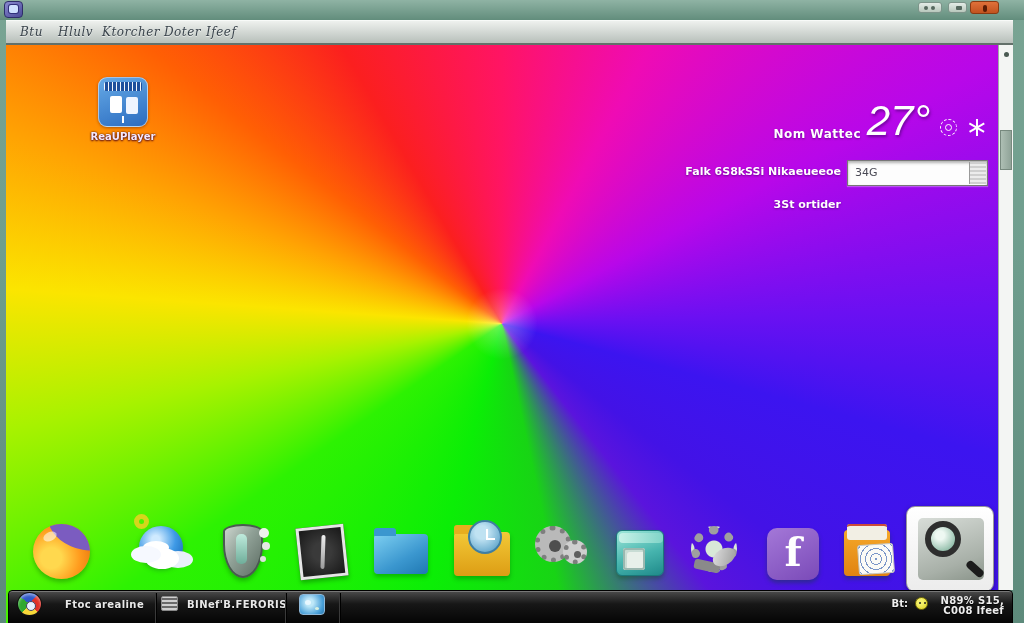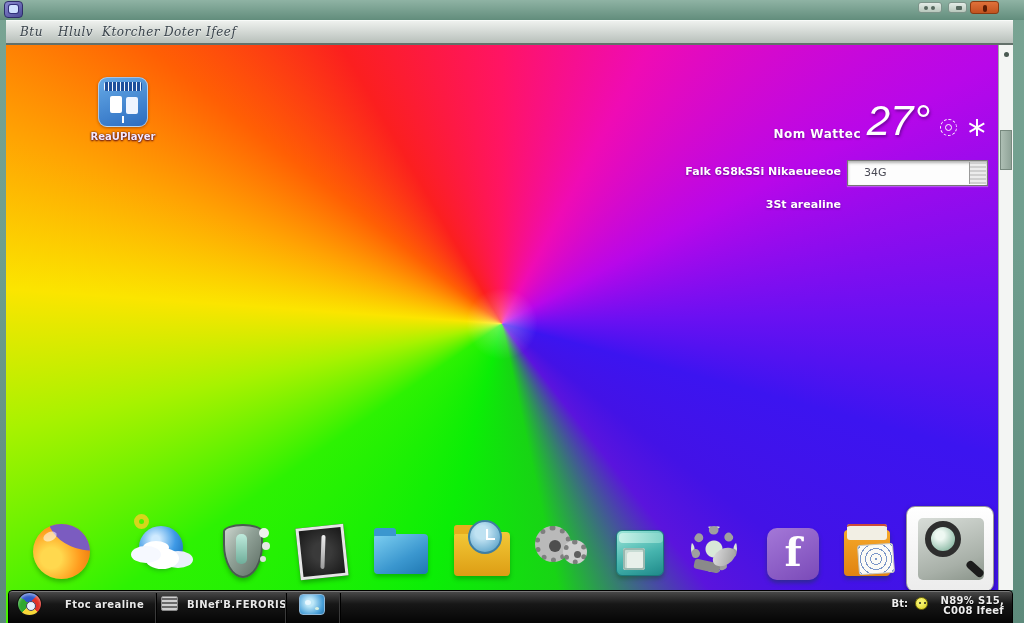--- a/index.html
+++ b/index.html
@@ -85,21 +85,21 @@
   .wx-ic1::after{content:"";position:absolute;left:4px;top:4px;width:5px;height:5px;border:1.4px solid #fff;border-radius:50%;}
   .wx-ic2{left:962px;}
   .wx-ic2 span{position:absolute;left:8px;top:0;width:1.6px;height:17px;background:#fff;}
   .wx-ic2 span:nth-child(2){transform:rotate(60deg);} .wx-ic2 span:nth-child(3){transform:rotate(120deg);}
 
   .wx-row-label{position:absolute;width:190px;text-align:right;font-size:11px;font-weight:bold;color:#fff;
           text-shadow:0 1px 2px rgba(90,0,130,.8);}
   .wl1{left:645px;top:120px;} .wl2{left:645px;top:153px;}
   .wx-input{position:absolute;left:841px;width:141px;height:26px;background:#fdfdfd;
           border:1px solid #777;box-shadow:inset 0 2px 3px rgba(0,0,0,.3),0 1px 1px rgba(255,255,255,.3);
-          font-size:11px;color:#4a4a55;line-height:24px;padding-left:16px;}
+          font-size:11px;color:#4a4a55;line-height:24px;padding-left:7px;}
   .wi1{top:115px;} .wi2{top:149px;}
   .wx-spin{position:absolute;right:1px;top:1px;bottom:1px;width:17px;border-left:1px solid #9a9a9a;
           background:repeating-linear-gradient(0deg,#cfcfcf 0 2px,#ececec 2px 4px),#ddd;}
 
   
   .vscroll{position:absolute;left:998px;top:45px;width:15px;height:545px;background:#f3f5f3;
            border-left:1px solid #9fae a5;border-left:1px solid #9faea5;}
   .vscroll .arrow{position:absolute;left:5px;top:7px;width:5px;height:5px;border-radius:50%;background:#4a5a52;}
   .vscroll .thumb{position:absolute;left:1px;top:85px;width:12px;height:40px;
            background:linear-gradient(90deg,#aebfb4,#90a398);border:1px solid #77897e;}
@@ -265,21 +265,21 @@
     <div class="wx-ic wx-ic2">
       <span></span>
         <span></span>
         <span></span>
     </div>
     <div class="wx-row-label wl1">Falk 6S8kSSi Nikaeueeoe</div>
     <div class="wx-input wi1">
       <span>34G</span>
       <div class="wx-spin"></div>
     </div>
-    <div class="wx-row-label wl2">3St arealine</div>
+    <div class="wx-row-label wl2">3St ortider</div>
 
     <div class="dockicon dk1">
       <div class="ball-ic"></div>
     </div>
     <div class="dockicon dk2">
       <div class="ring"></div>
       <div class="sphere" style="top:8px;">
         <div class="ball"></div>
         <div class="cloud"></div>
       </div>

